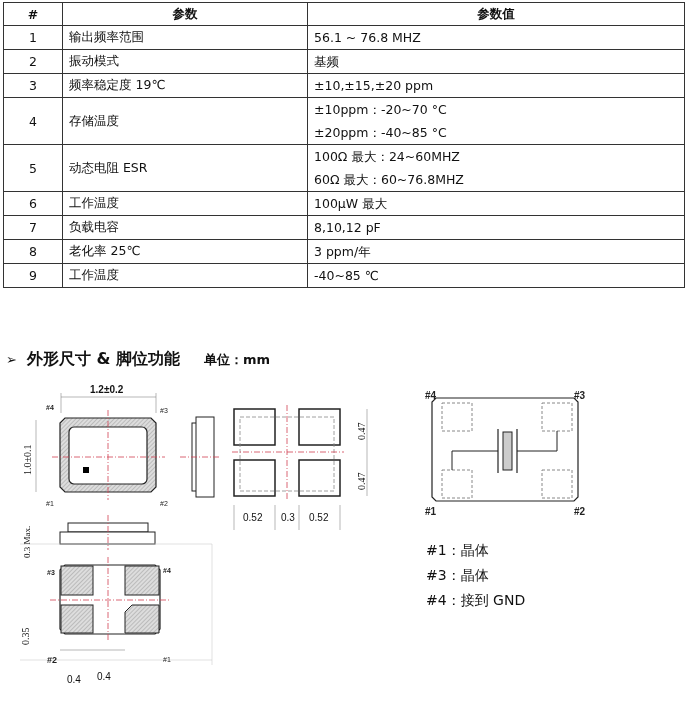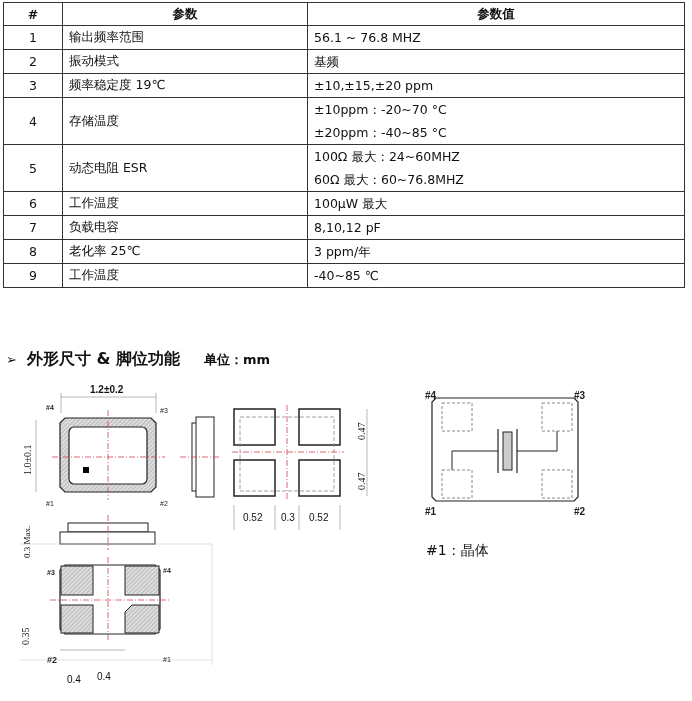--- a/index.html
+++ b/index.html
@@ -187,13 +187,15 @@
   <polyline points="22,75 22,56 68,56" fill="none" stroke="#222"></polyline>
   <polyline points="87,56 127,56 127,36" fill="none" stroke="#222"></polyline>
 </svg>
 <span class="label" style="left:425px;top:390px;font-weight:bold;font-size:10px">#4</span>
 <span class="label" style="left:574px;top:390px;font-weight:bold;font-size:10px">#3</span>
 <span class="label" style="left:425px;top:506px;font-weight:bold;font-size:10px">#1</span>
 <span class="label" style="left:574px;top:506px;font-weight:bold;font-size:10px">#2</span>
 
 <div class="pinlist">
   <div>#1：晶体</div>
+  <div>#3：晶体</div>
+  <div>#4：接到 GND</div>
 </div>
 
 </body></html>

